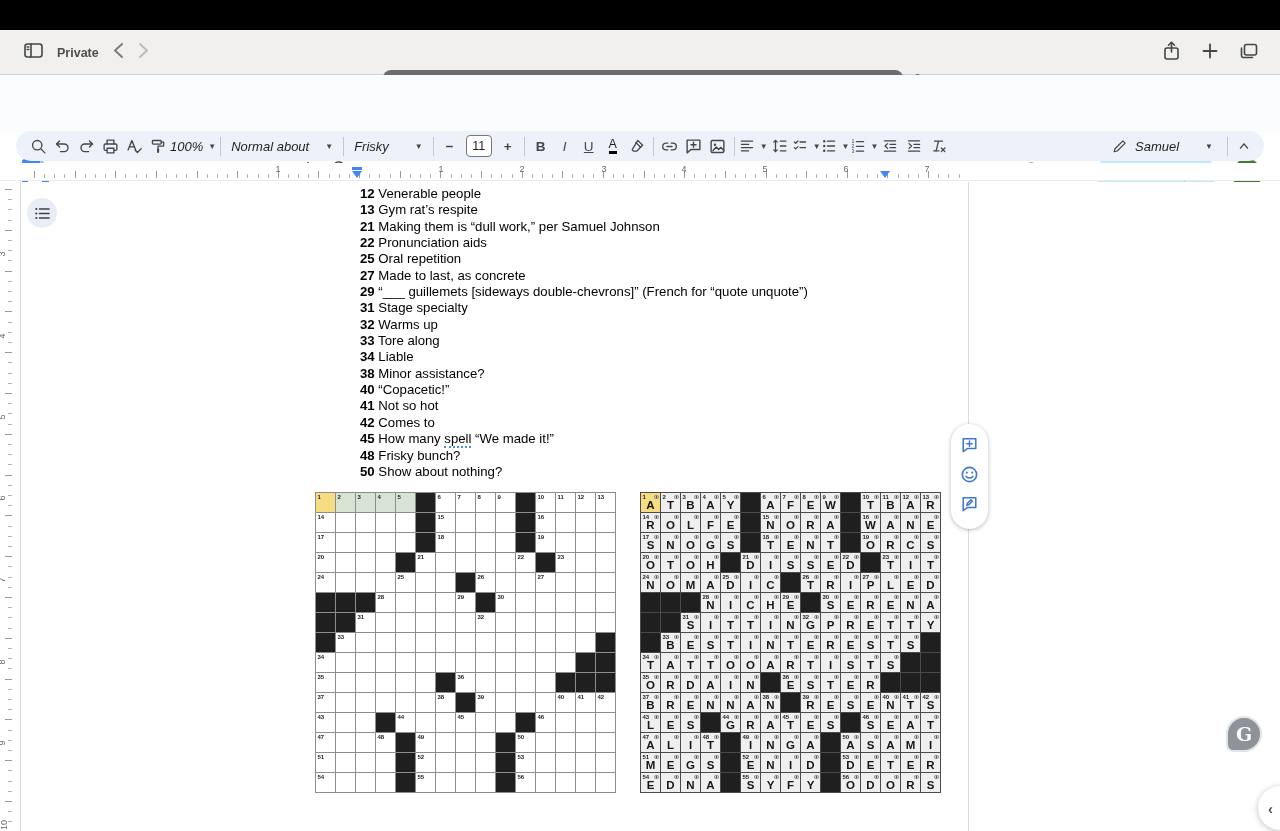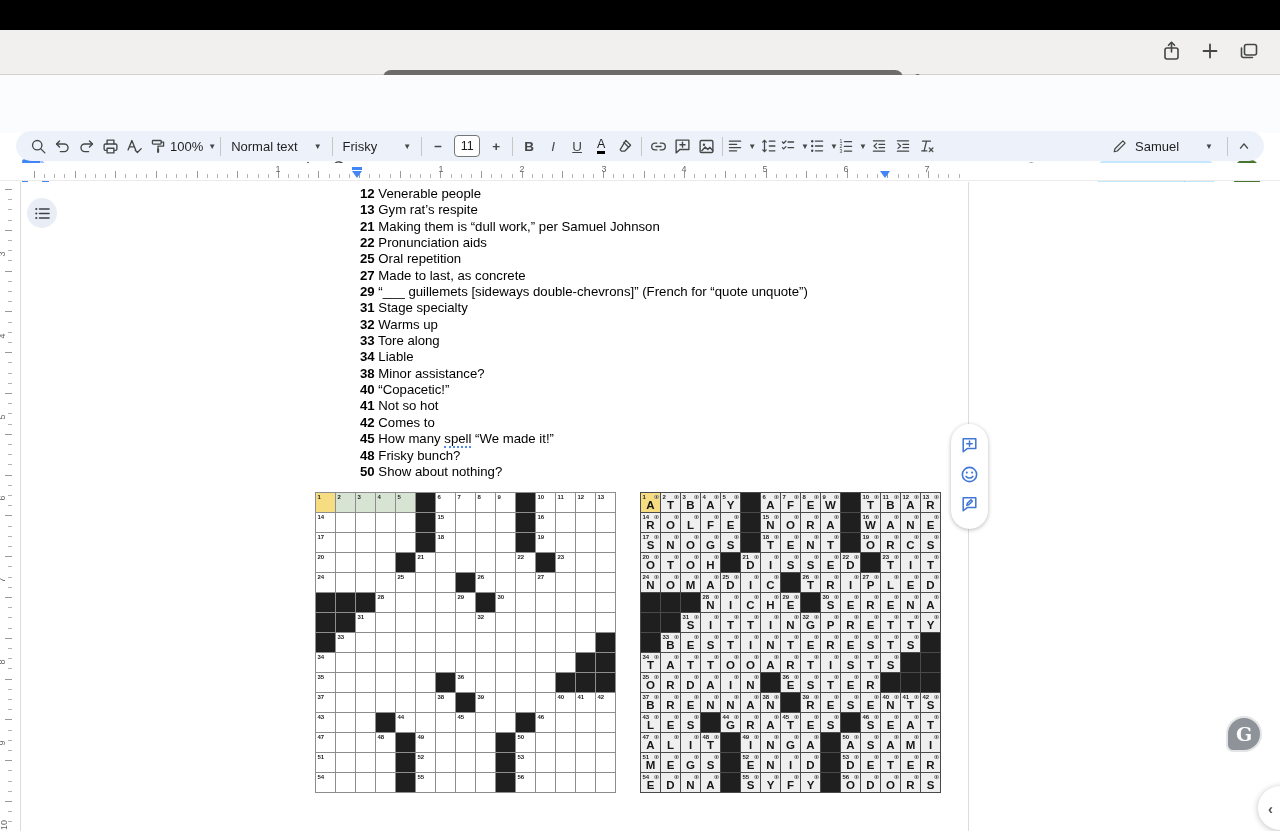--- a/index.html
+++ b/index.html
@@ -38,21 +38,21 @@
   #share-main { display:flex; align-items:center; gap:8px; padding:0 10px 0 16px; }
   #share-caret { padding:0 14px 0 8px; border-left:1px solid #9fc9e8; height:20px; display:flex; align-items:center; font-size:9px; color:#001d35; }
   #avatar { width:30px; height:30px; border-radius:50%; background:#487531; color:#fff; font-size:13.5px;
     font-weight:700; display:flex; align-items:center; justify-content:center; }
 
   
   #toolbar { position:absolute; left:16px; top:131px; width:1248px; height:30px; background:#edf2fa;
     border-radius:15px; display:flex; align-items:center; padding:0 8px 0 10px; }
   .tbtn { height:24px; min-width:24px; display:flex; align-items:center; justify-content:center; border-radius:4px; gap:2px; }
   .tb-sep { width:1px; height:19px; background:#c4c7c5; margin:0 4px; }
-  .tb-txt { font-size:13px; color:#1f1f1f; }
+  .tb-txt { font-size:13px; color:#1f1f1f;font-style:italic; }
   .caret { font-size:8px; color:#444746; margin-left:3px; }
   .ti { stroke:#444746; fill:none; stroke-width:1.6; stroke-linecap:round; stroke-linejoin:round; }
   .tif { fill:#444746; stroke:none; }
   .glyph { font-size:13.5px; color:#444746; font-weight:700; }
   #size-box { width:26px; height:22px; border:1px solid #747775; border-radius:4px; background:#fff;
     font-size:12.5px; color:#1f1f1f; display:flex; align-items:center; justify-content:center; margin:0 4px; }
   #mode-btn { display:flex; align-items:center; gap:8px; padding:0 10px; height:26px; border-radius:6px; }
   #toolbar .spacer { flex:1; }
 
   
@@ -110,20 +110,41 @@
   #side-chevron { position:absolute; left:1258px; top:604px; width:44px; height:44px; border-radius:50%;
     background:#fff; box-shadow:0 1px 6px rgba(0,0,0,.25); display:flex; align-items:center; padding-left:10px;
     color:#555; font-size:15px; font-weight:700; }
 </style>
 </head>
 <body>
 
 <div id="menubar-black"></div>
 
 <div id="safari-bar">
+  <div id="safari-left">
+    <span>
+      <svg width="19" height="15" viewBox="0 0 19 15">
+          <rect class="ti" x="1" y="1" width="17" height="13" rx="2.5"></rect>
+          <line class="ti" x1="7" y1="1" x2="7" y2="14"></line>
+          <line class="ti" x1="3.2" y1="4" x2="4.8" y2="4"></line>
+          <line class="ti" x1="3.2" y1="6.5" x2="4.8" y2="6.5"></line>
+        </svg>
+    </span>
+    <span class="sf-txt">Private</span>
+    <span class="sf-nav">
+      <svg width="11" height="17" viewBox="0 0 11 17">
+          <polyline class="ti" points="9,2 2,8.5 9,15" style="stroke:#7d7d7d;stroke-width:2"></polyline>
+        </svg>
+    </span>
+    <span class="sf-nav fwd">
+      <svg width="11" height="17" viewBox="0 0 11 17">
+          <polyline class="ti" points="2,2 9,8.5 2,15" style="stroke:#bdbbb9;stroke-width:2"></polyline>
+        </svg>
+    </span>
+  </div>
 
   <div id="url-pill">
     <span id="url-reader">
       <svg width="14" height="13" viewBox="0 0 14 13">
           <rect x="0.7" y="0.7" width="12.6" height="11.6" rx="2" style="fill:none;stroke:#d8d8d8;stroke-width:1.3"></rect>
           <line x1="3.4" y1="4" x2="8" y2="4" style="stroke:#d8d8d8;stroke-width:1.3"></line>
           <line x1="3.4" y1="6.5" x2="10.6" y2="6.5" style="stroke:#d8d8d8;stroke-width:1.1"></line>
           <line x1="3.4" y1="9" x2="10.6" y2="9" style="stroke:#d8d8d8;stroke-width:1.1"></line>
         </svg>
     </span>
@@ -290,21 +311,21 @@
         <path class="ti" d="M14 4.5h3v5h-7v3"></path>
         <rect class="tif" x="8.8" y="12.5" width="2.6" height="5.5" rx="1"></rect>
       </svg>
     </span>
   <span class="tbtn">
       <span class="tb-txt">100%</span>
       <span class="caret">▼</span>
     </span>
   <span class="tb-sep"></span>
   <span class="tbtn" style="padding:0 6px;">
-      <span class="tb-txt">Normal text</span>
+      <span class="tb-txt">Normal about</span>
       <span class="caret" style="margin-left:14px;">▼</span>
     </span>
   <span class="tb-sep"></span>
   <span class="tbtn" style="padding:0 6px;">
       <span class="tb-txt">Frisky</span>
       <span class="caret" style="margin-left:24px;">▼</span>
     </span>
   <span class="tb-sep"></span>
   <span class="tbtn glyph">−</span>
   <span id="size-box">11</span>

